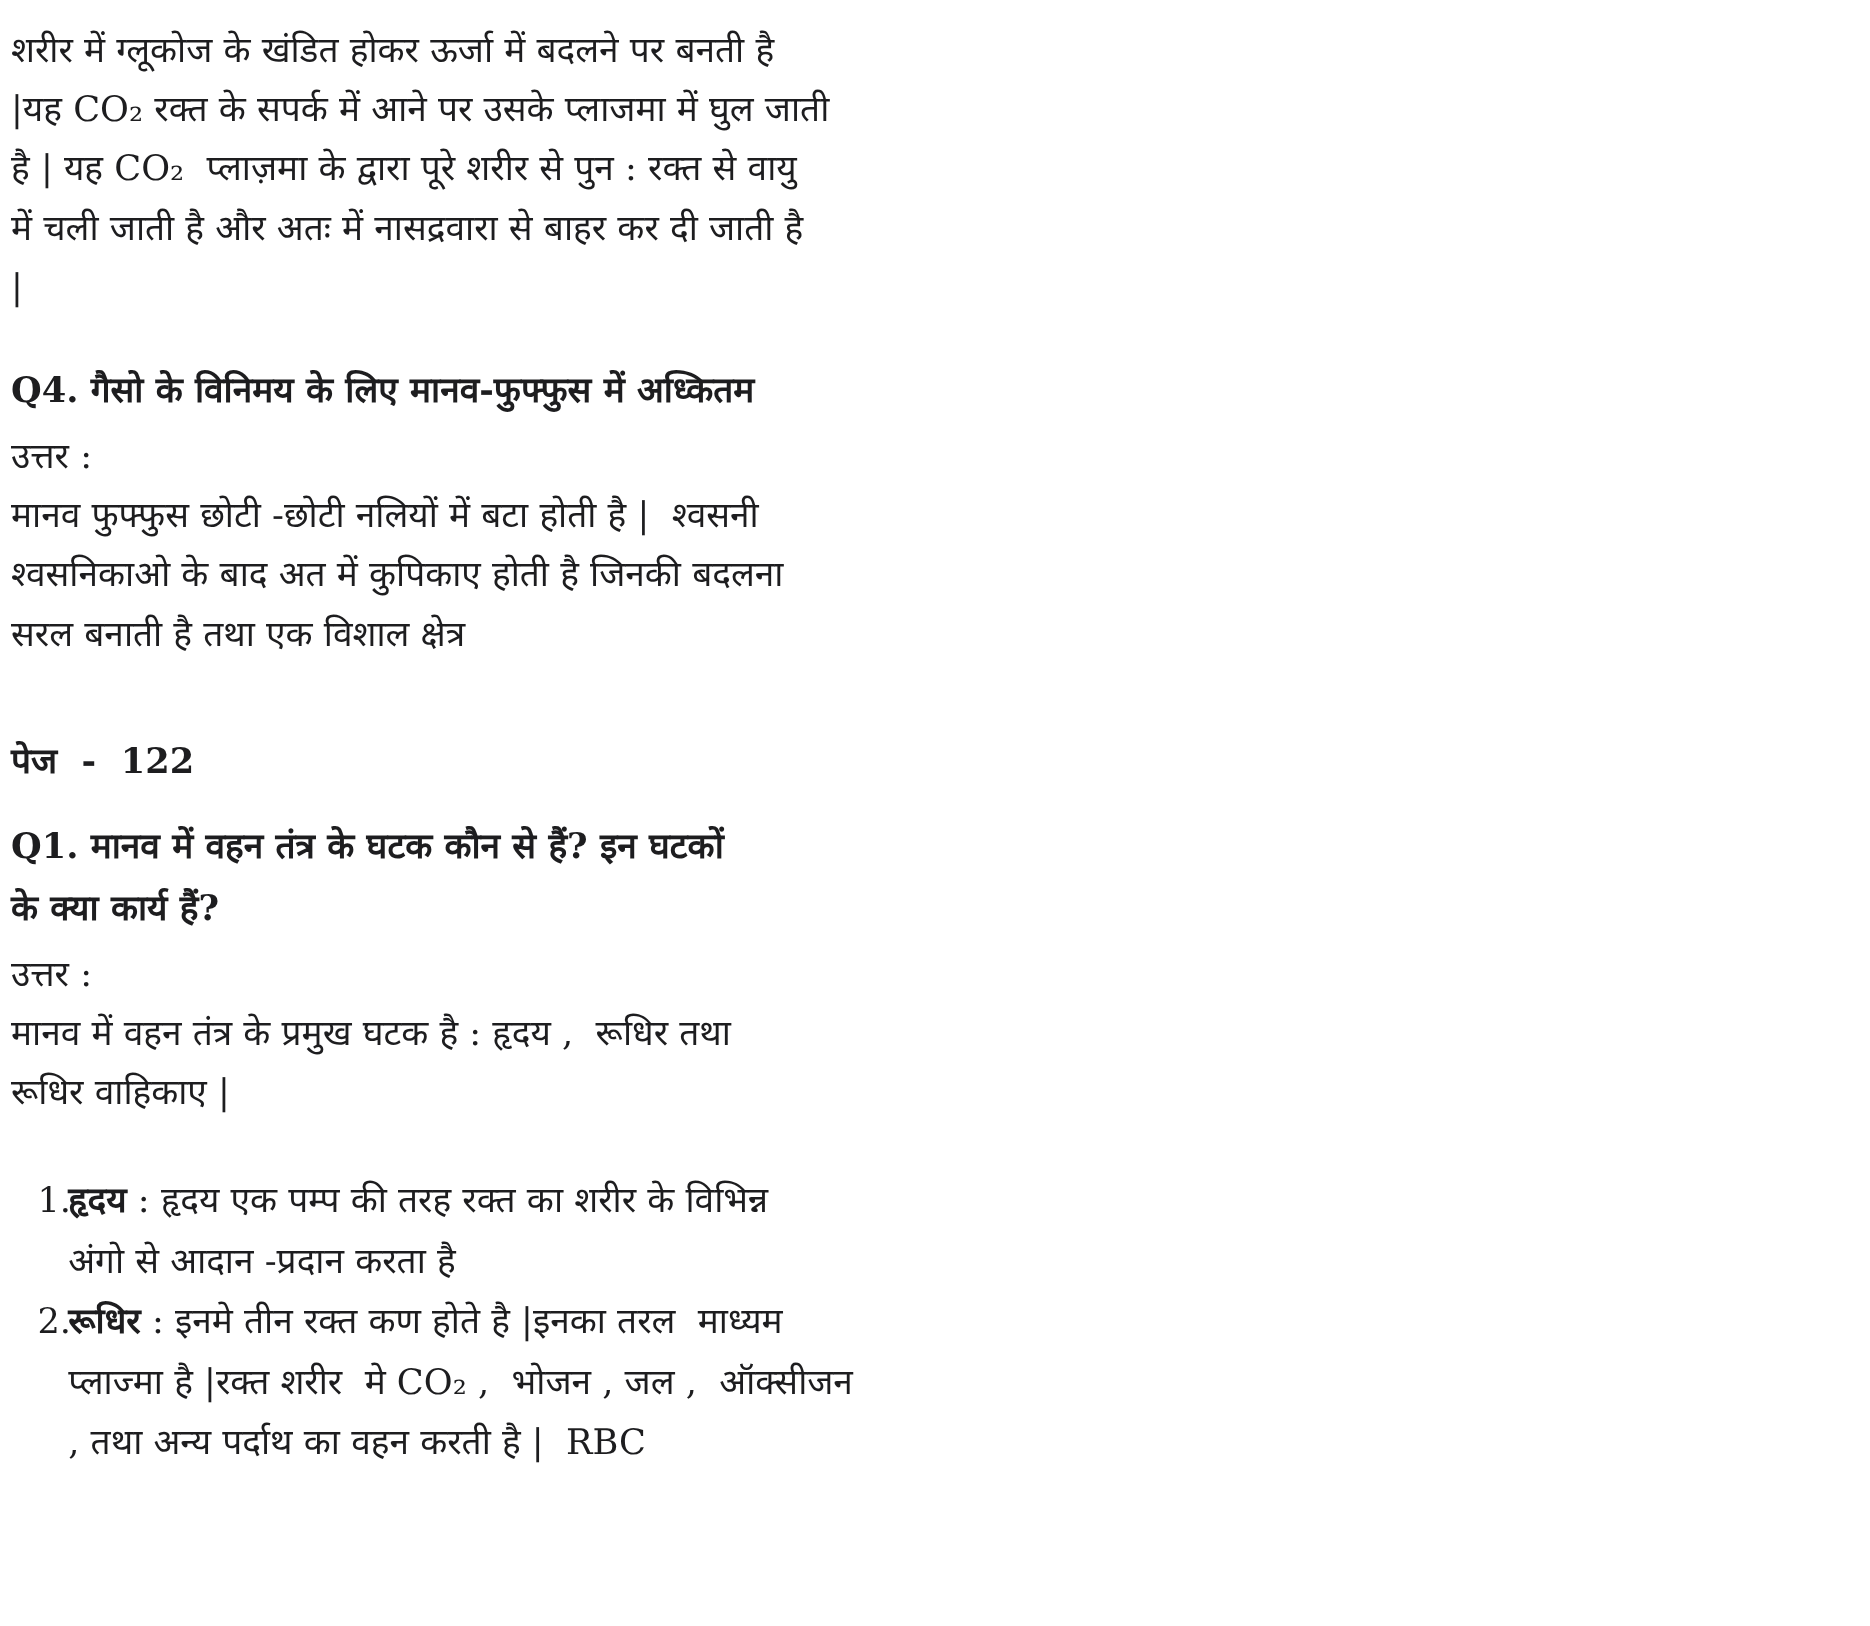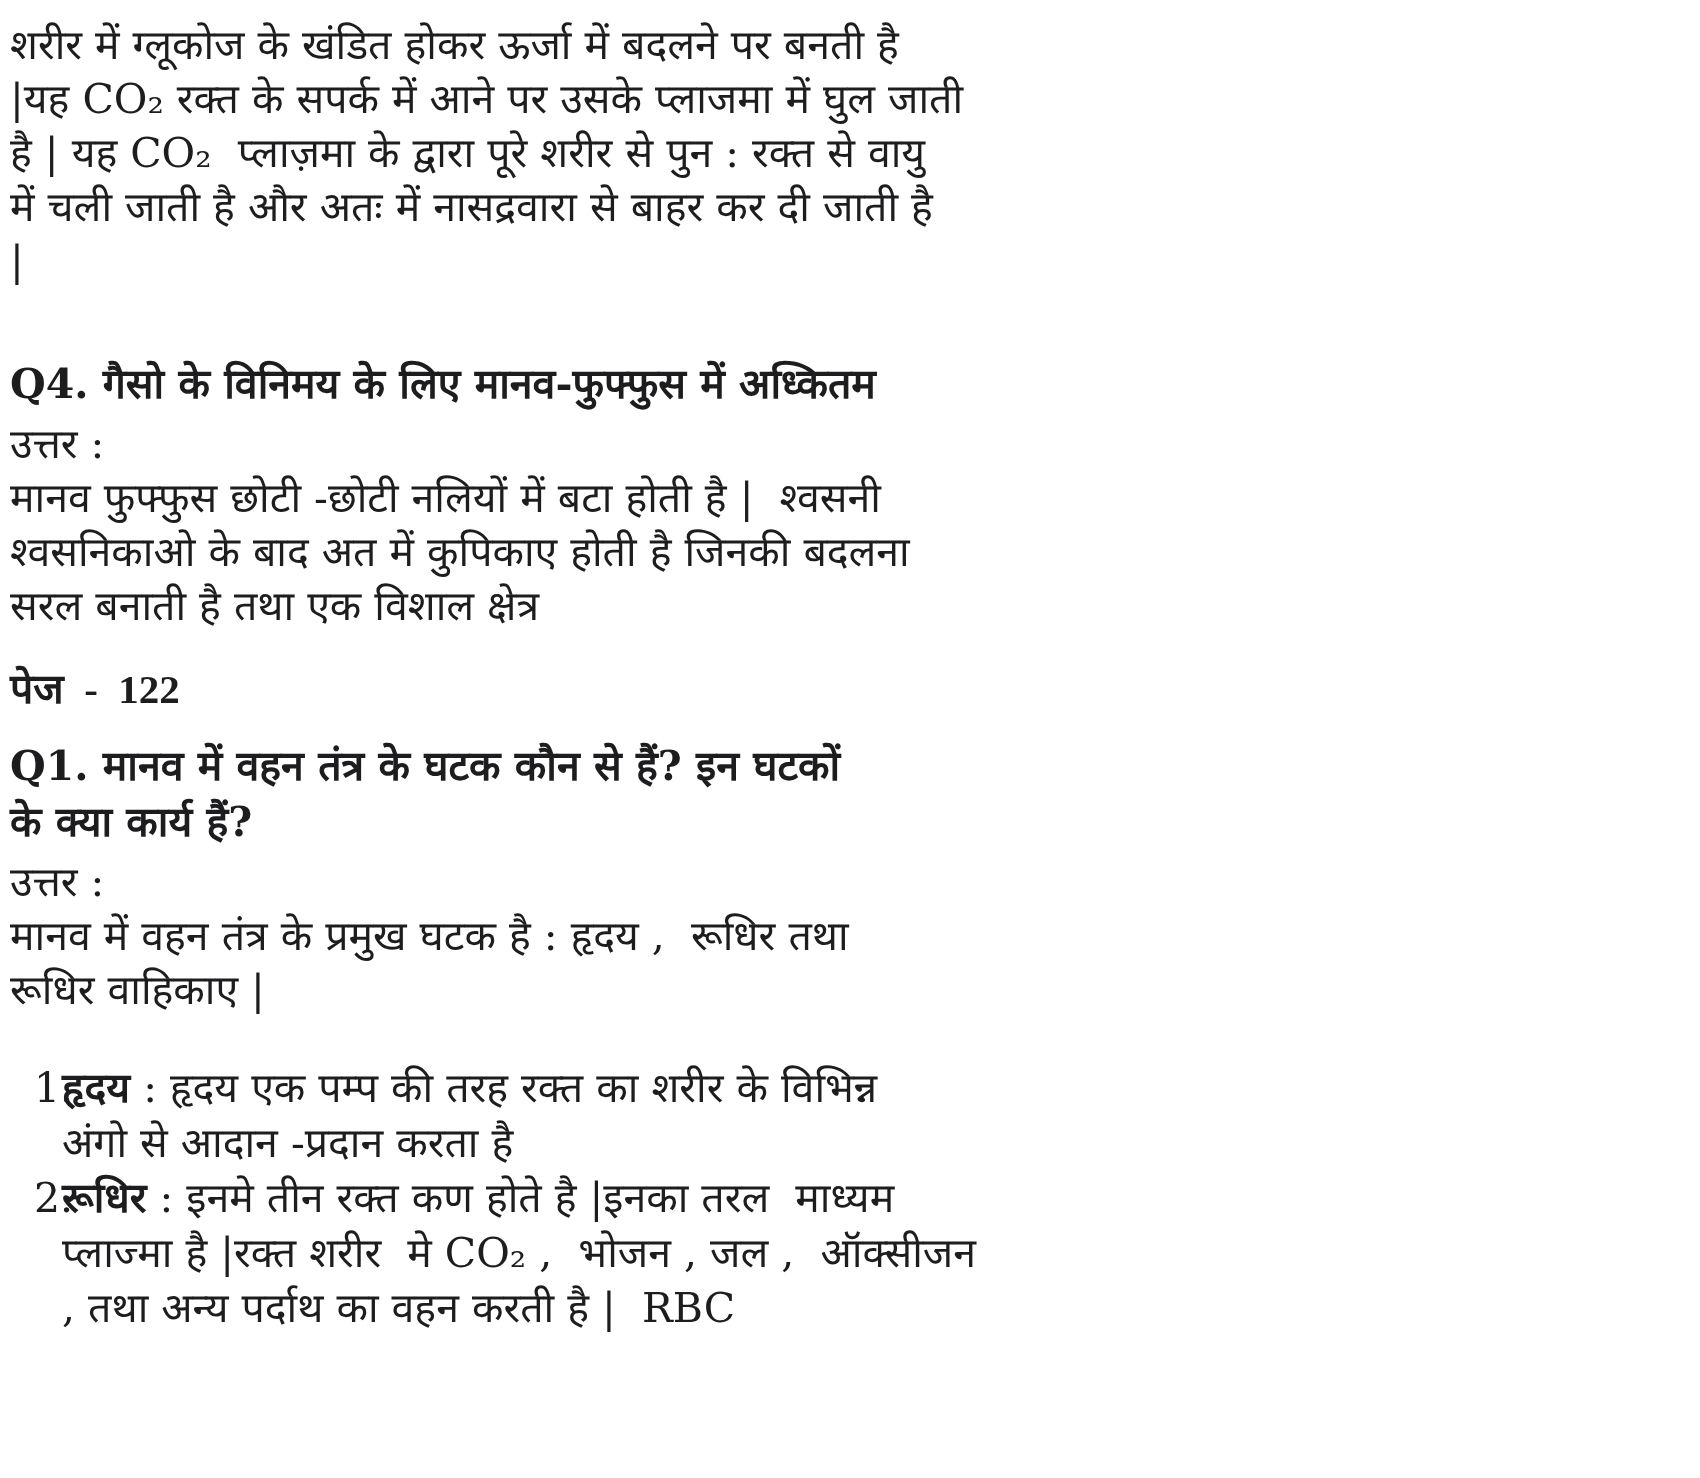--- a/index.html
+++ b/index.html
@@ -11,42 +11,41 @@
     width: 1700px;
     height: 1478px;
     overflow: hidden;
   }
   .doc {
     box-sizing: border-box;
     width: 1280px;
     padding: 18px 0 0 10px;
     color: #1d1d1f;
     font-family: "DejaVu Serif", "Liberation Serif", serif;
-    font-size: 41px;
+    font-size: 32px;
     line-height: 54px;
   }
   .line {
     white-space: pre-wrap;
   }
   .b {
     font-weight: bold;
   }
   .q-heading .line {
     font-weight: bold;
     line-height: 56px;
   }
   .answer-label {
     font-weight: normal;
     margin-top: 5px;
   }
-  .block-q4q { margin-top: 68px; }
+  .block-q4q { margin-top: 38px; }
   .page-marker {
     font-weight: bold;
-    margin-top: 29px;
-    font-family: Liberation Serif, serif;
+    margin-top: 62px;
   }
   .block-q1q { margin-top: 22px; }
   .components-list {
     margin-top: 44px;
   }
   .list-item {
     position: relative;
     padding-left: 52px;
     line-height: 55px;
   }

